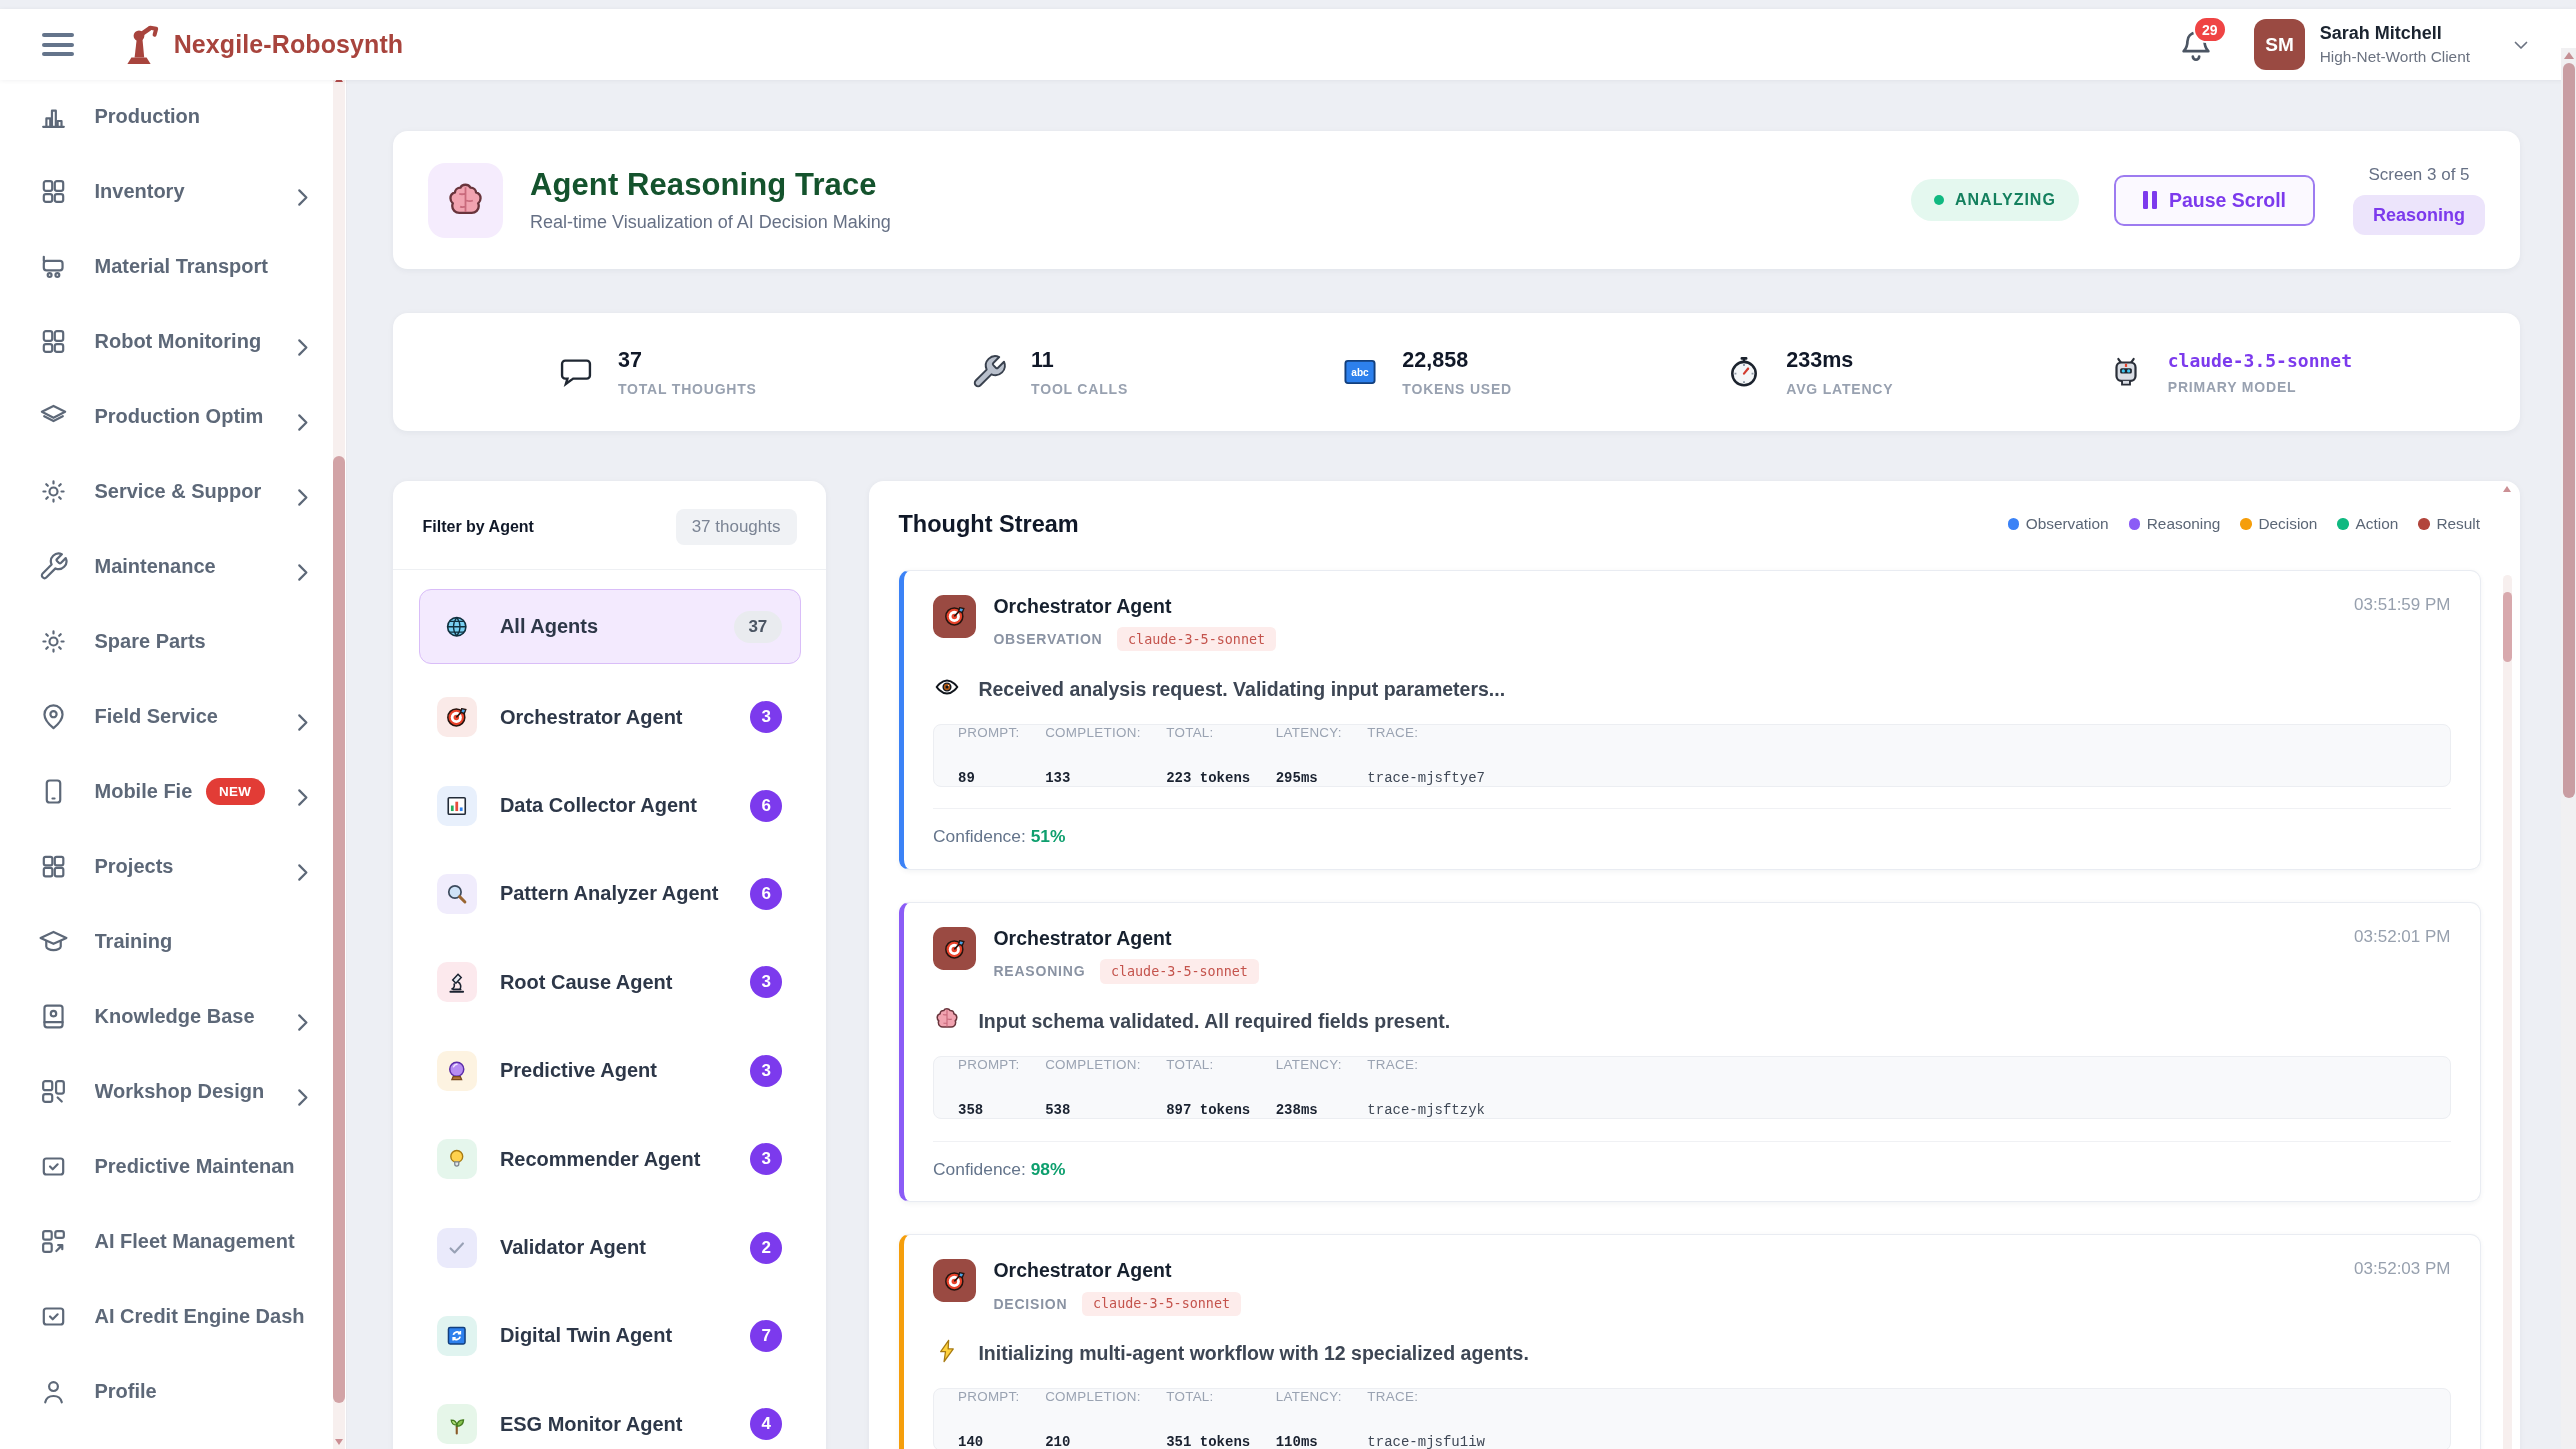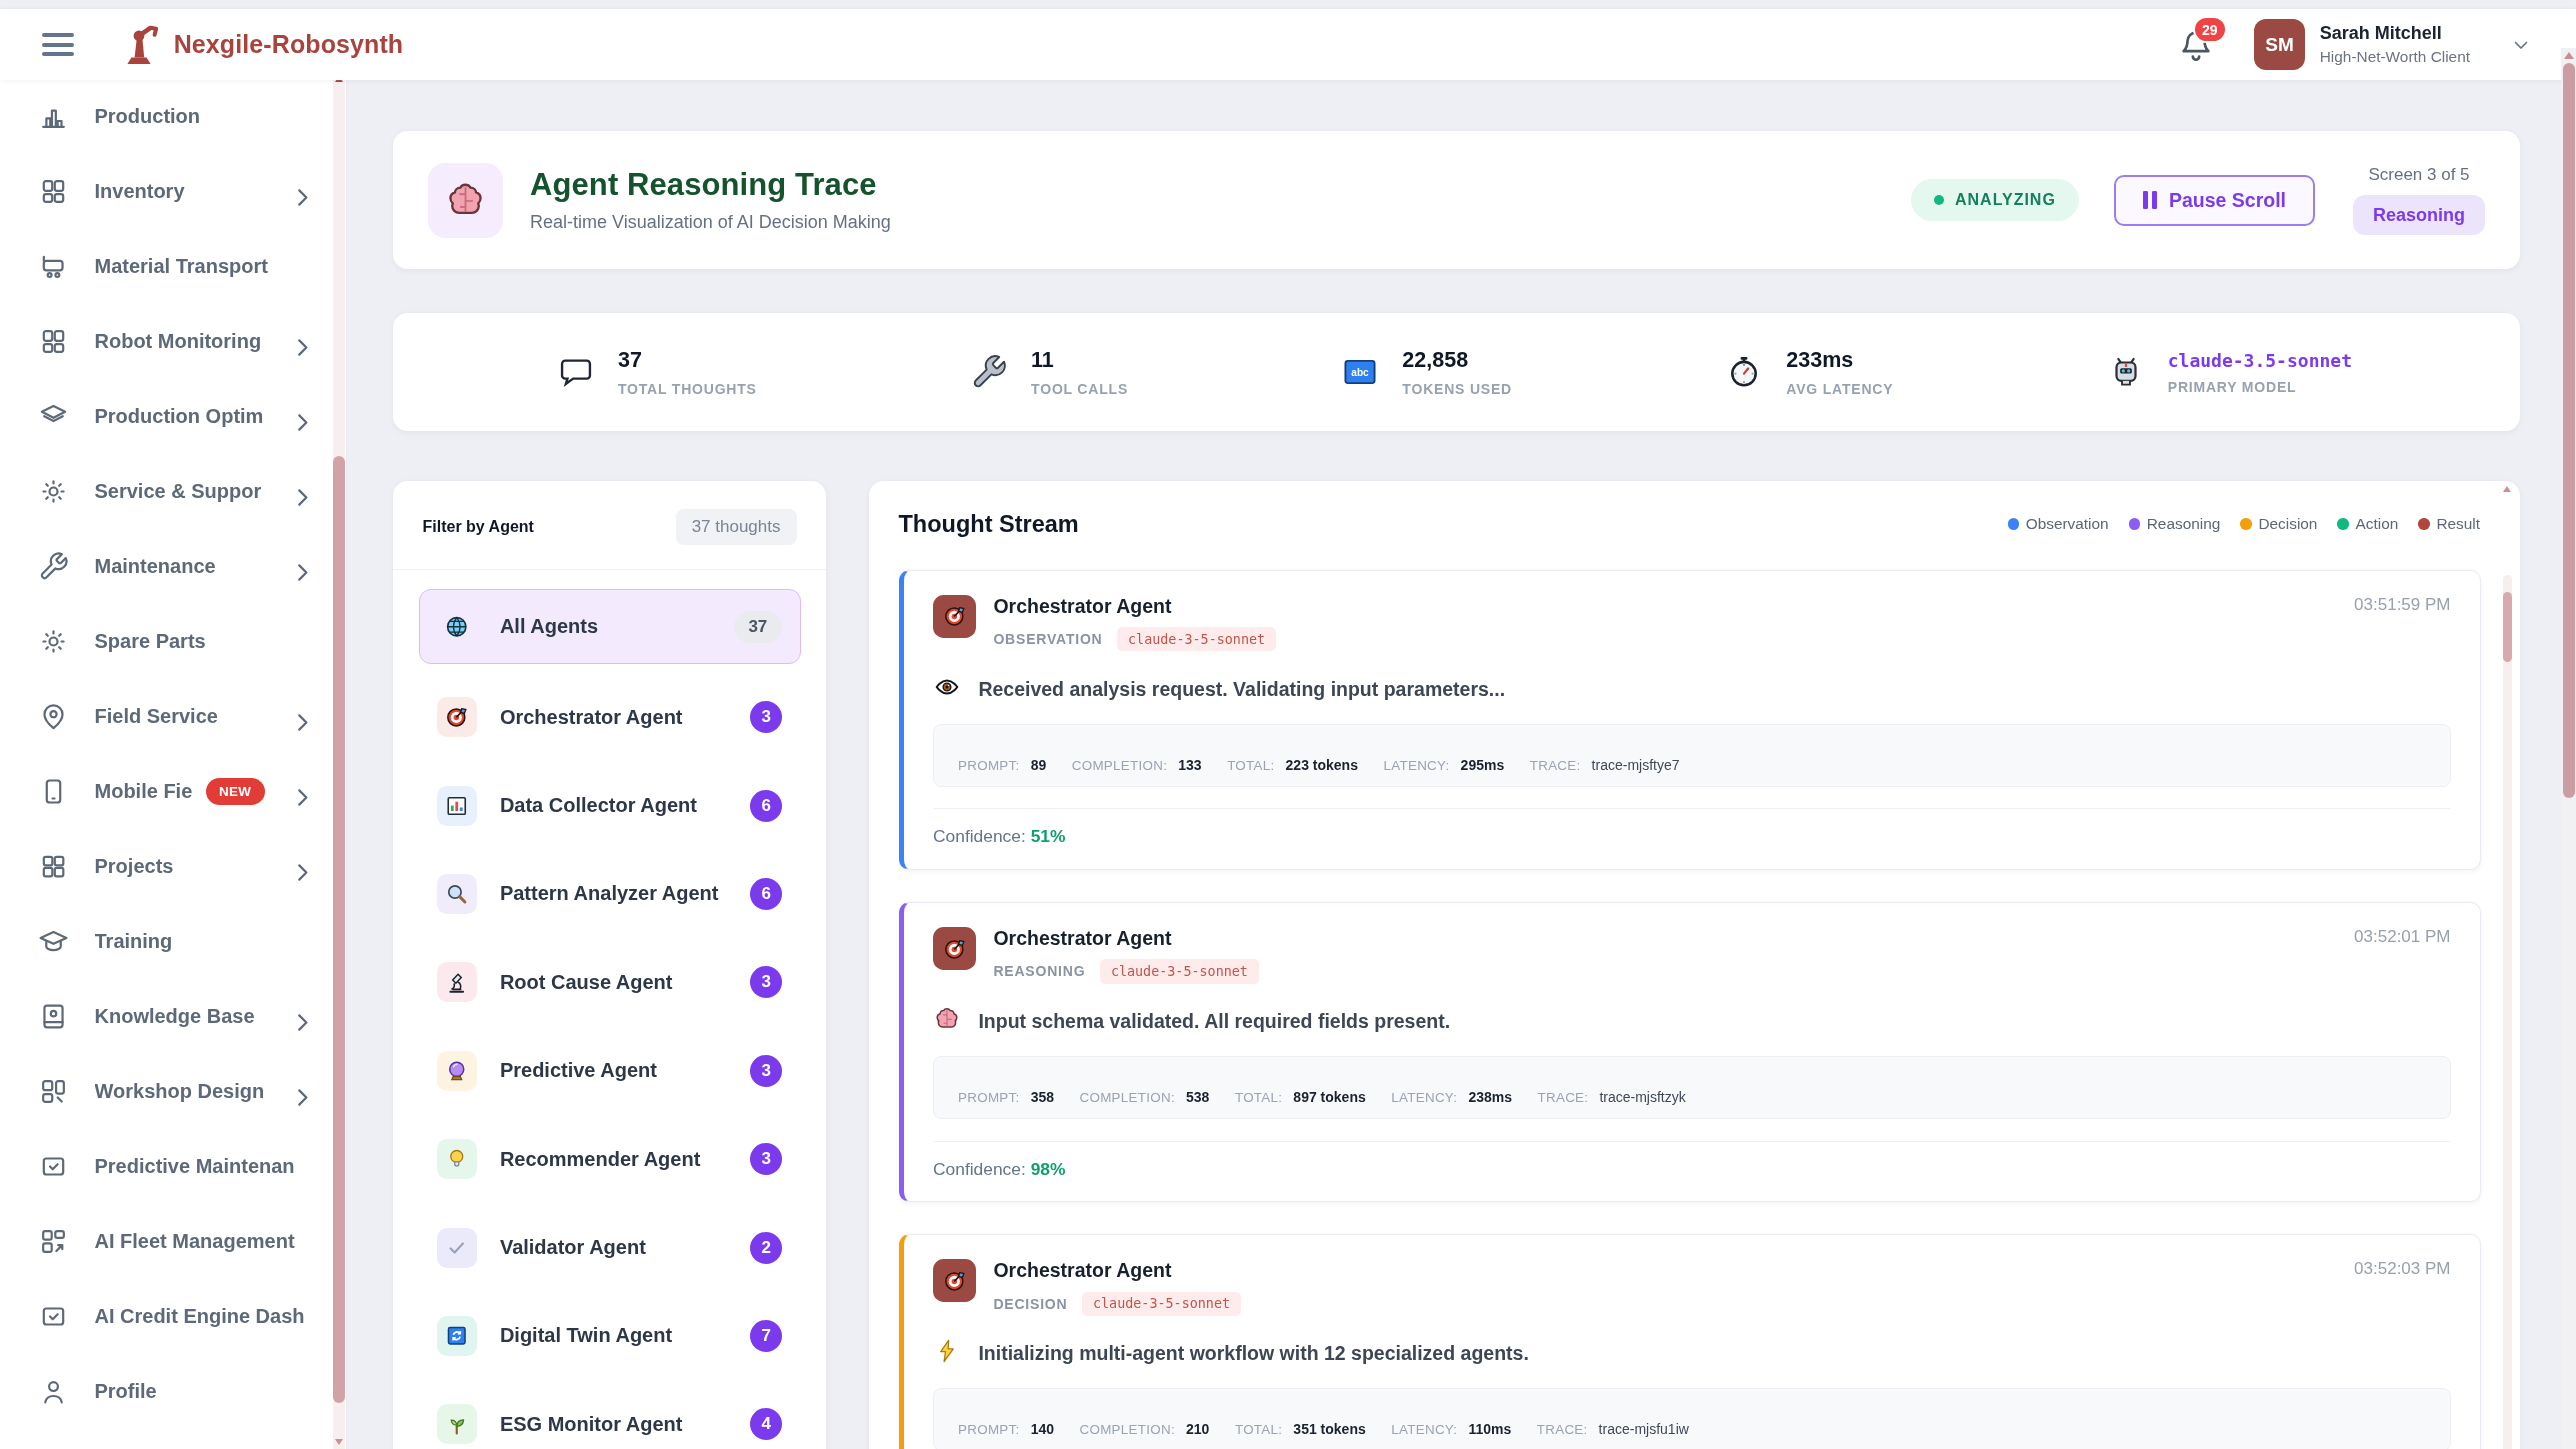--- a/index.html
+++ b/index.html
@@ -108,23 +108,23 @@
   .tc-typerow { display:flex; align-items:center; margin-top:9.4px; }
   .tc-type { font-size:14px; font-weight:600; color:#8a93a3; letter-spacing:0.8px; }
   .tc-model { margin-left:14.8px; background:#fdeceb; color:#c4534c; font-size:13.4px; border-radius:5.4px; padding:4.7px 10.7px;
               font-family:"DejaVu Sans Mono","Liberation Mono",monospace; }
   .tc-time { margin-left:auto; font-size:17px; color:#97a0ae; }
   .tc-body { display:flex; align-items:flex-end; margin-top:21.5px;font-weight:bold; }
   .tc-body .cic { width:28px; height:28px; flex:0 0 28px; margin-right:17.4px; }
   .tc-text { font-size:19.5px; color:#3d4654; }
   .tc-metrics { margin-top:23px; background:#f8f9fb; border:0.7px solid #eceef2; border-radius:8px; height:63px;
                 display:flex; align-items:center; padding:0 24px; gap:25.5px; }
-  .m-item { display:flex; align-items:baseline; gap:11px; }
+  .m-item { display:flex; align-items:baseline; gap:11px;flex-direction:column; }
   .m-lbl { font-size:13.4px; color:#9aa3b2; letter-spacing:0.3px; }
-  .m-val { font-size:14px; font-weight:700; color:#1a2230; font-family:Liberation Sans, sans-serif;margin-top:19px; }
+  .m-val { font-size:14px; font-weight:700; color:#1a2230; font-family:Liberation Mono, monospace;margin-top:19px; }
   .m-val.soft { font-weight:400; color:#3f4856; }
   .tc-divider { height:0.7px; background:#f0f1f4; margin-top:21.5px; }
   .tc-conf { margin-top:17.4px; font-size:17.4px; color:#64748b; }
   .tc-conf b { color:#0e9f6e; font-weight:800; }
 
   
   .st-track { position:absolute; top:94px; right:8px; bottom:0; width:8.7px; background:#f7efee; border-radius:4.7px; }
   .st-thumb { position:absolute; top:17.4px; right:8px; width:8.7px; height:70px; border-radius:4.7px; background:#d8a9ad; }
   .st-arrow { position:absolute; top:5.4px; right:8.7px; width:0; height:0; border-left:4px solid transparent;
               border-right:4px solid transparent; border-bottom:6px solid #cb8f94; }

